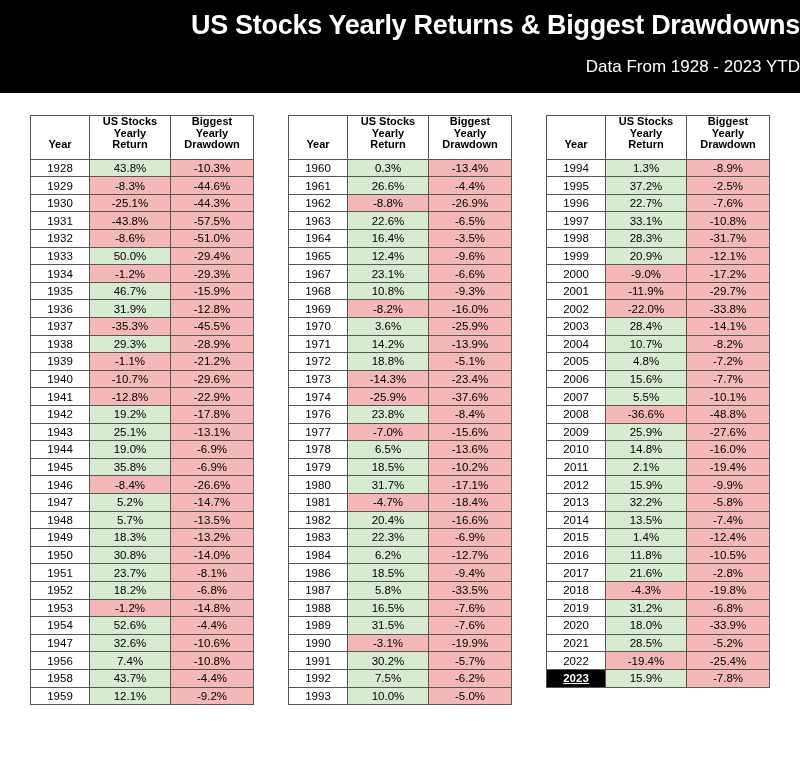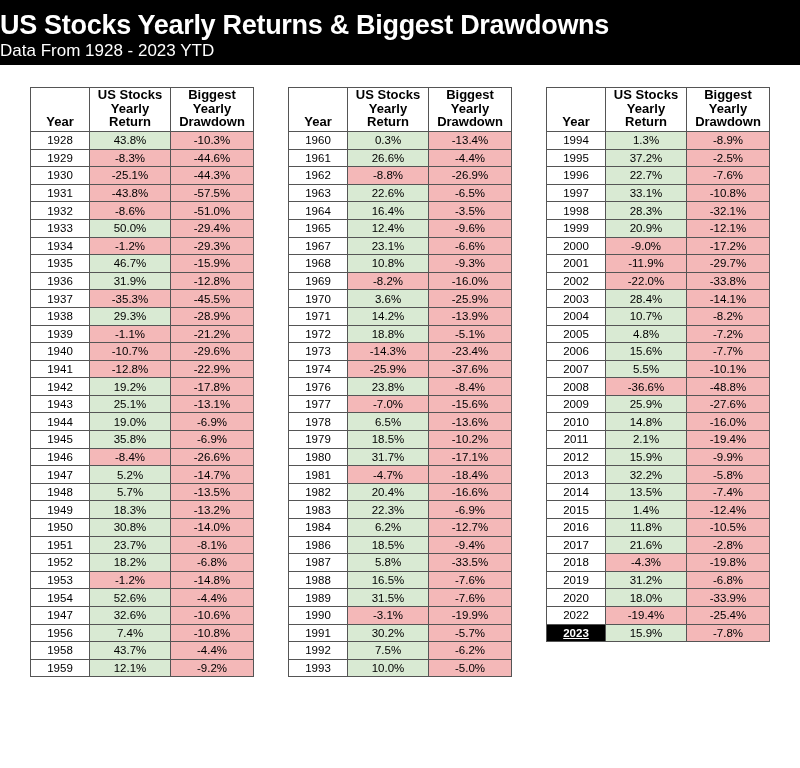--- a/index.html
+++ b/index.html
@@ -9,33 +9,33 @@
   }
   body {
     width: 800px;
     height: 768px;
     font-family: "Liberation Sans", sans-serif;
     overflow: hidden;
   }
   #header {
     background: #000000;
     color: #ffffff;
-    text-align: left;
-    padding: 10px 0 4px 0;
+    text-align: right;
+    padding: 10px 0 16px 0;
   }
   #title {
     font-size: 27px;
     font-weight: bold;
     letter-spacing: -0.3px;
     line-height: 1.15;
   }
   #subtitle {
     font-size: 17px;
     font-weight: normal;
-    margin-top: 0;
+    margin-top: 16px;
   }
   #tables {
     display: flex;
     justify-content: center;
     align-items: flex-start;
     gap: 34px;
     padding-top: 22px;
   }
   table.grid {
     border-collapse: collapse;
@@ -45,23 +45,23 @@
   table.grid th, table.grid td {
     border: 1px solid #555555;
     text-align: center;
     height: 16.6px;
     padding: 0 2px;
     line-height: 1.05;
     white-space: nowrap;
   }
   table.grid thead th {
     font-weight: bold;
-    font-size: 13px;
+    font-size: 11px;
     vertical-align: bottom;
-    padding-bottom: 2px;
+    padding-bottom: 8px;
     background: #ffffff;
   }
   th.c-year { width: 54px; }
   th.c-ret  { width: 76px; }
   th.c-dd   { width: 78px; margin-top: 20px; }
   td.year {
     background: #ffffff;
   }
   td.year.current {
     background: #000000;
@@ -465,21 +465,21 @@
           <td class="dd">-7.6%</td>
         </tr>
         <tr>
           <td class="year">1997</td>
           <td class="pos">33.1%</td>
           <td class="dd">-10.8%</td>
         </tr>
         <tr>
           <td class="year">1998</td>
           <td class="pos">28.3%</td>
-          <td class="dd">-32.1%</td>
+          <td class="dd">-31.7%</td>
         </tr>
         <tr>
           <td class="year">1999</td>
           <td class="pos">20.9%</td>
           <td class="dd">-12.1%</td>
         </tr>
         <tr>
           <td class="year">2000</td>
           <td class="neg">-9.0%</td>
           <td class="dd">-17.2%</td>
@@ -576,20 +576,25 @@
         </tr>
         <tr>
           <td class="year">2019</td>
           <td class="pos">31.2%</td>
           <td class="dd">-6.8%</td>
         </tr>
         <tr>
           <td class="year">2020</td>
           <td class="pos">18.0%</td>
           <td class="dd">-33.9%</td>
+        </tr>
+        <tr>
+          <td class="year">2021</td>
+          <td class="pos">28.5%</td>
+          <td class="dd">-5.2%</td>
         </tr>
         <tr>
           <td class="year">2022</td>
           <td class="neg">-19.4%</td>
           <td class="dd">-25.4%</td>
         </tr>
         <tr>
           <td class="year current">2023</td>
           <td class="pos">15.9%</td>
           <td class="dd">-7.8%</td>

